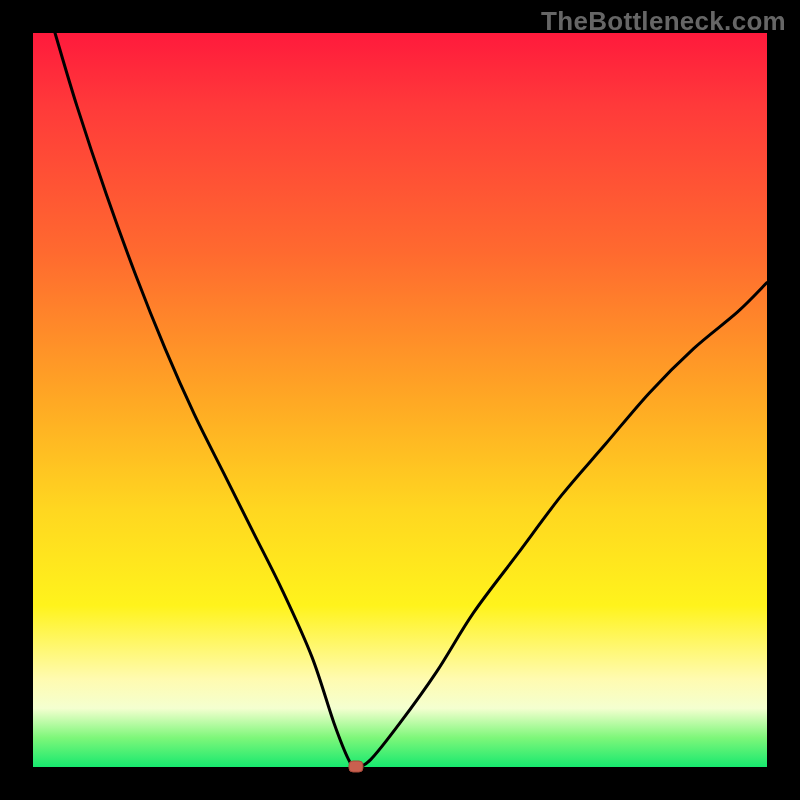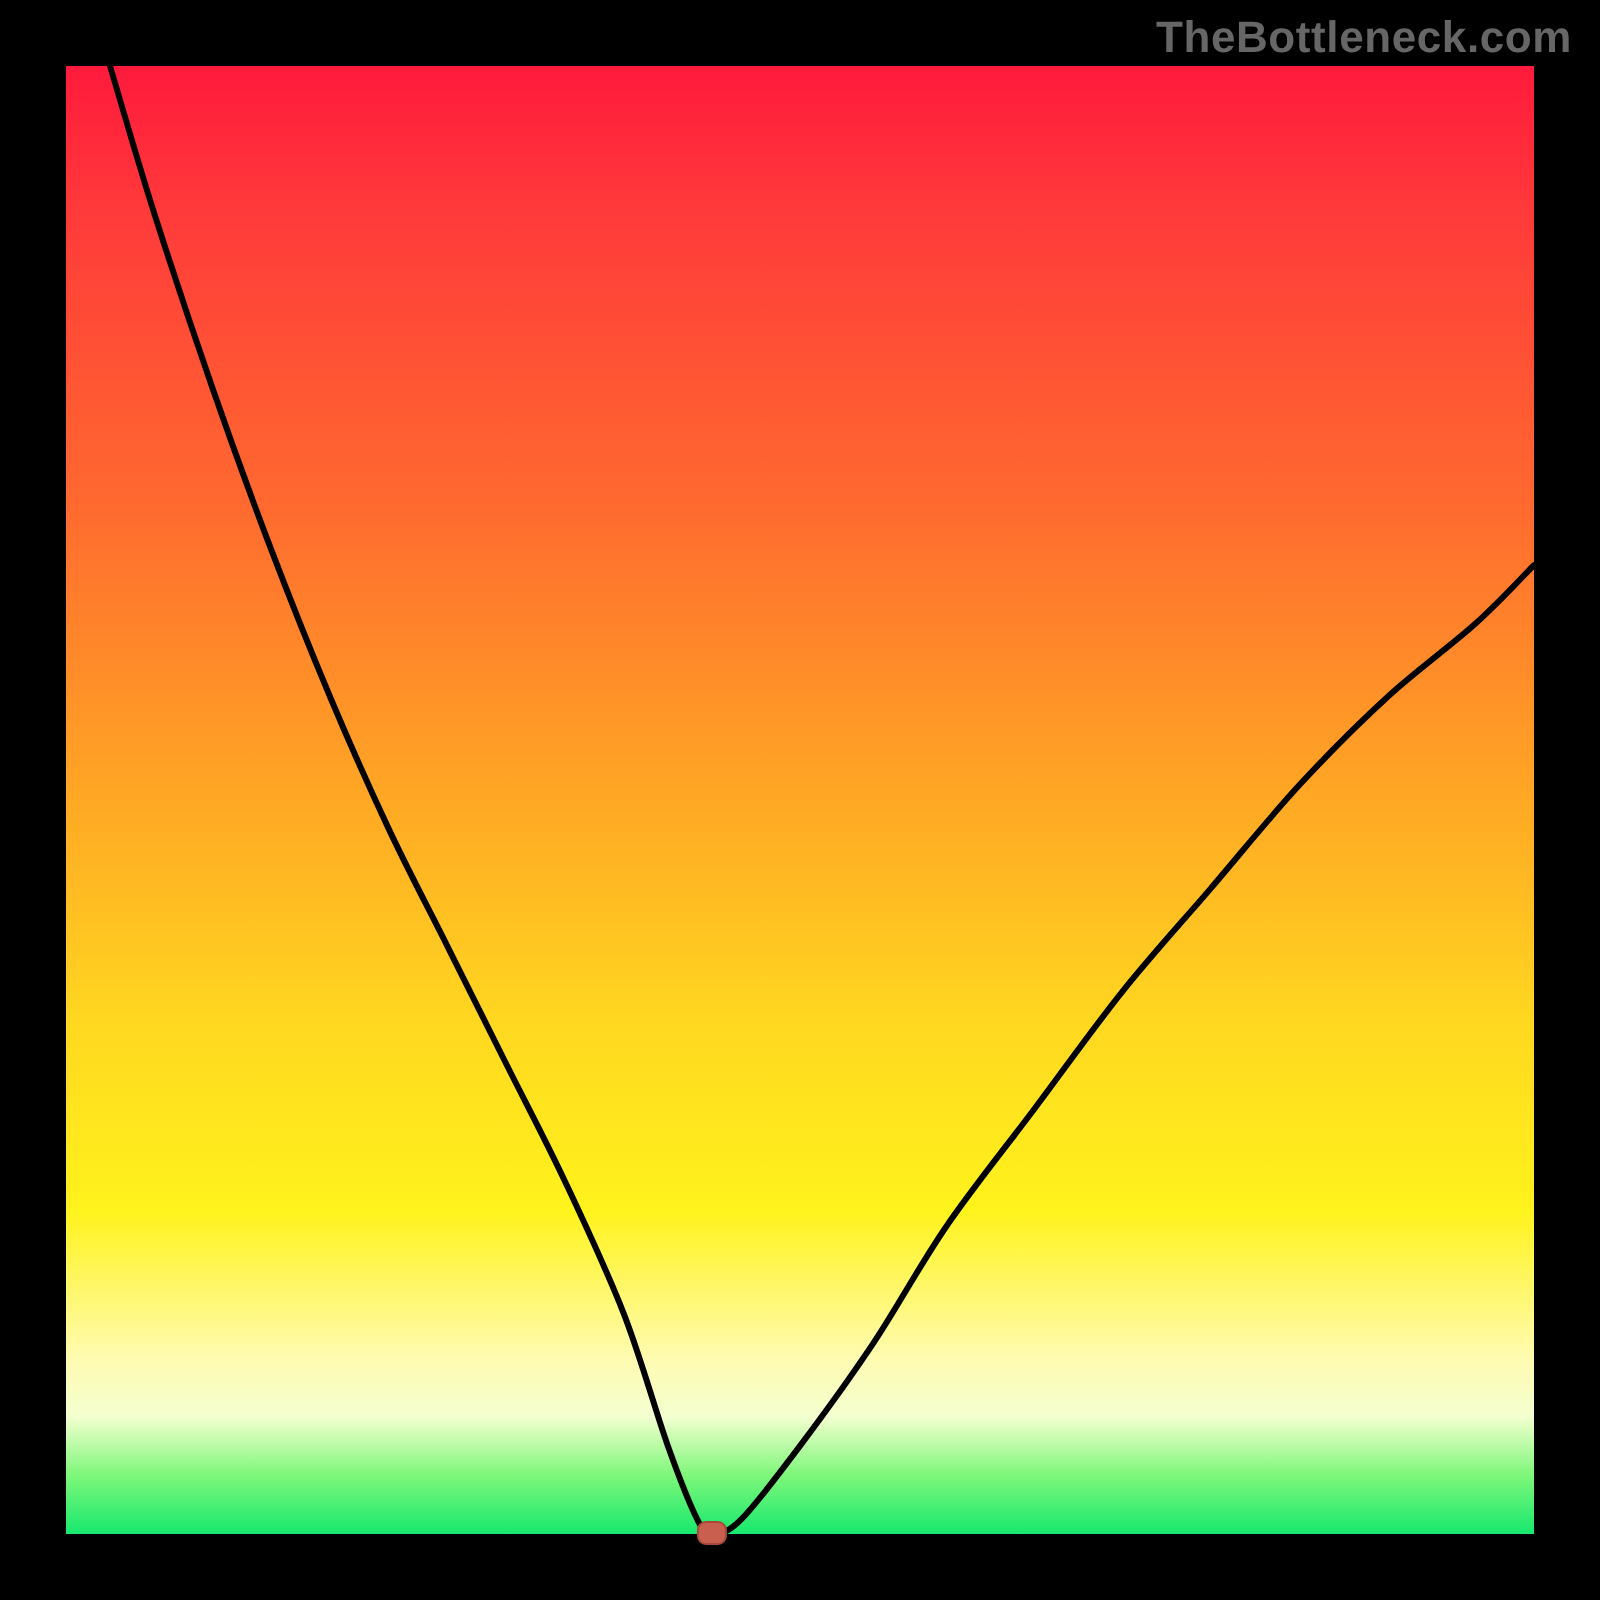--- a/index.html
+++ b/index.html
@@ -35,21 +35,21 @@
       #f4ffd0 92%,
       #7ef77a 96%,
       #17e86e 100%
     );
   }
   .watermark {
     position: absolute;
     top: 6px;
     right: 14px;
     color: #666;
-    font-size: 22px;
+    font-size: 26px;
     font-weight: 600;
     letter-spacing: 0.3px;
     user-select: none;
   }
   svg.curve {
     position: absolute;
     left: 0;
     top: 0;
     width: 734px;
     height: 734px;

